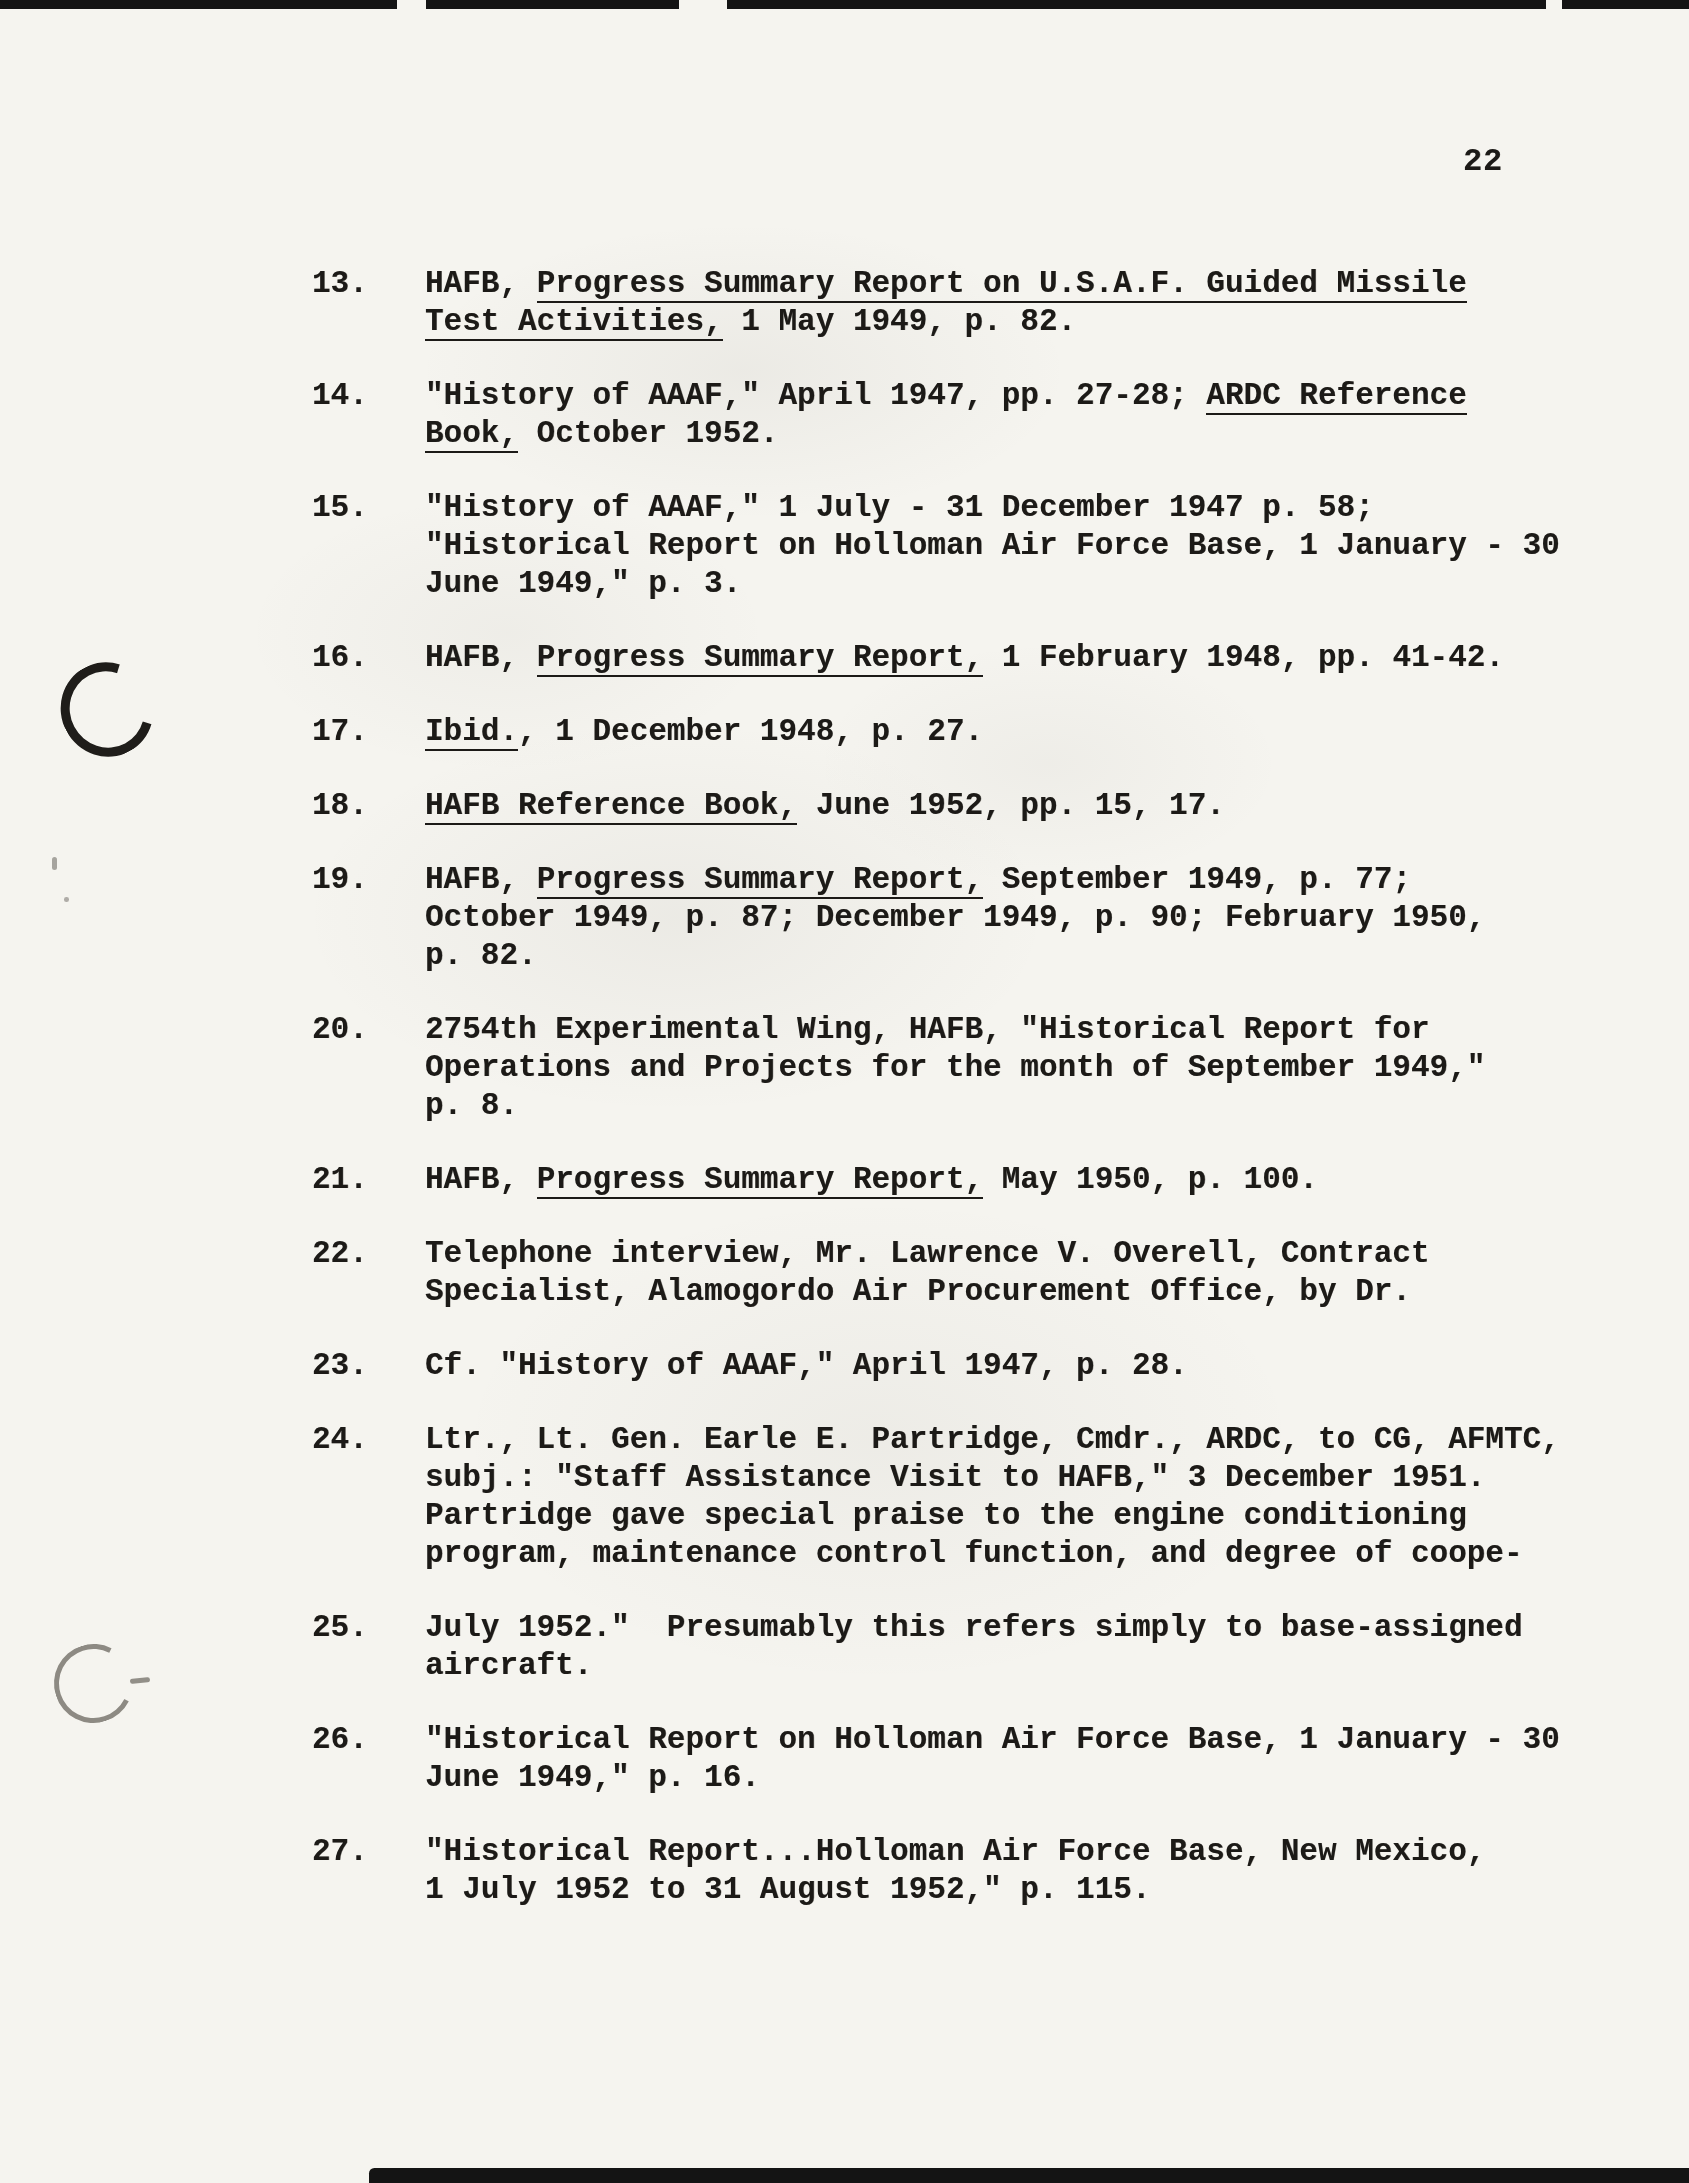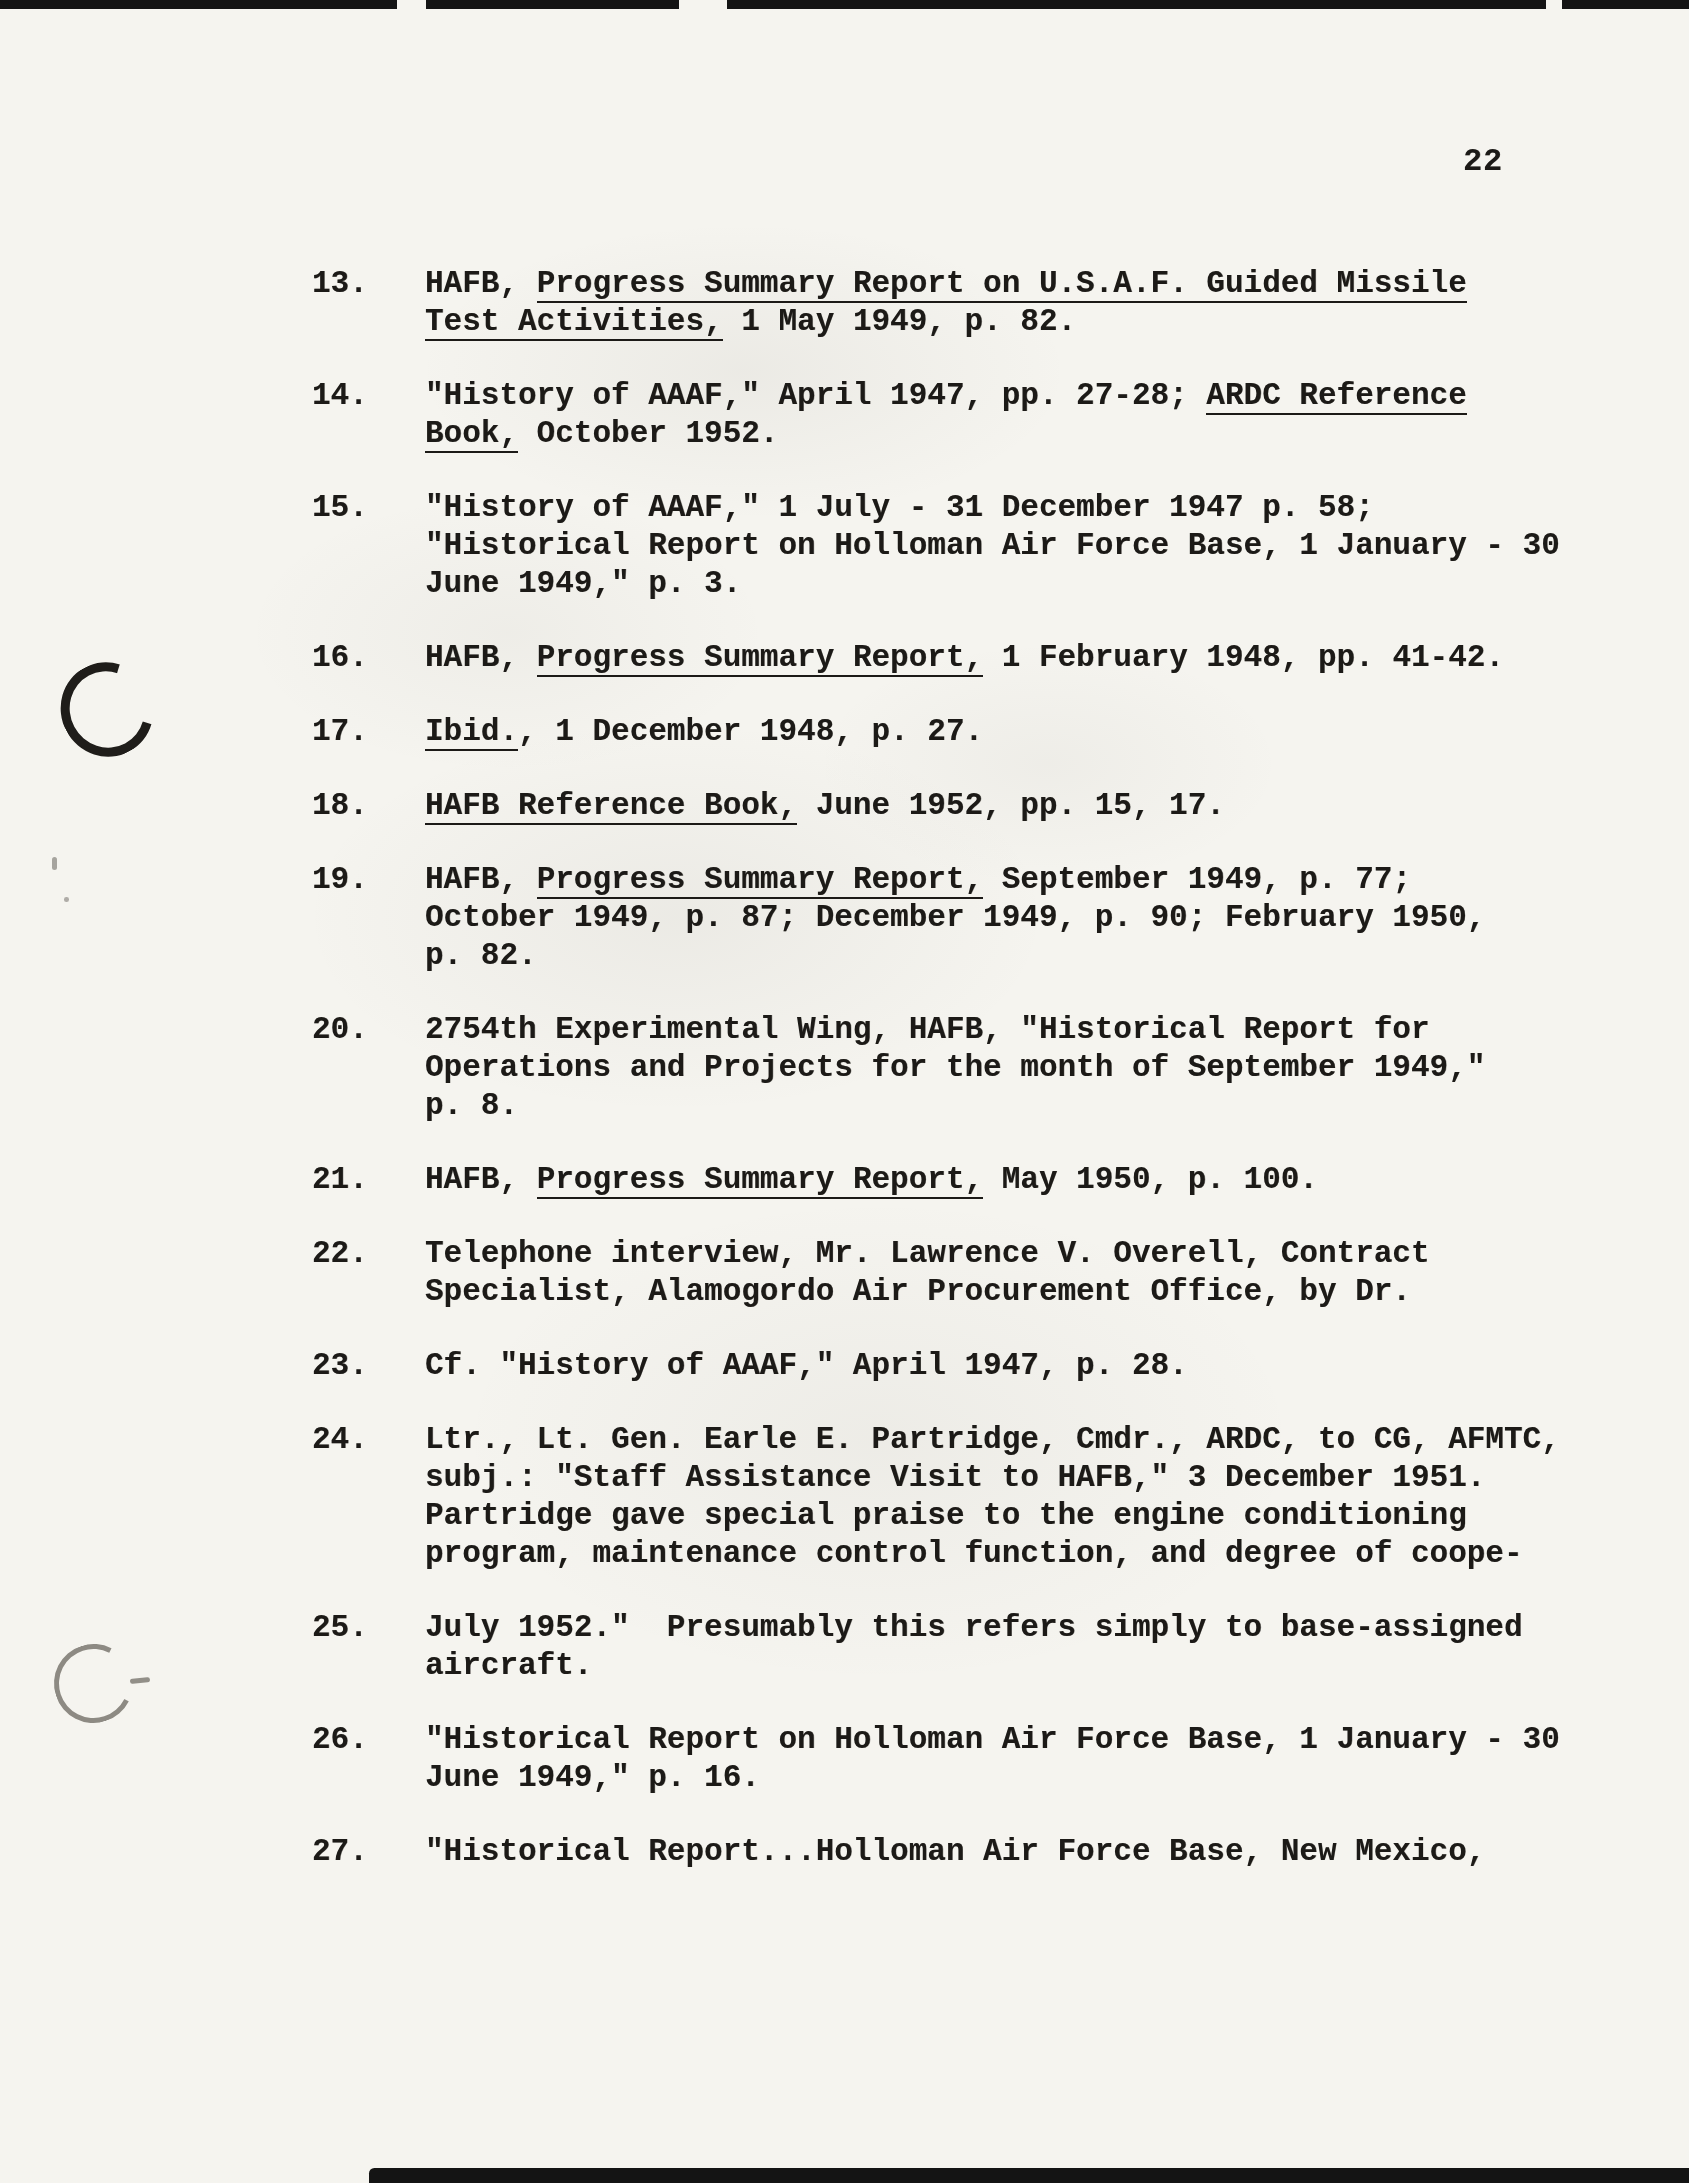--- a/index.html
+++ b/index.html
@@ -241,18 +241,19 @@
       <div class="fn-num">26.</div>
       <div class="fn-body">
           <div class="fn-line"><span>"Historical Report on Holloman Air Force Base, 1 January - 30</span></div>
           <div class="fn-line"><span>June 1949," p. 16.</span></div>
         </div>
     </div>
       <div class="fn">
       <div class="fn-num">27.</div>
       <div class="fn-body">
           <div class="fn-line"><span>"Historical Report...Holloman Air Force Base, New Mexico,</span></div>
+          <div class="fn-line"><span>1 July 1952 to 31 August 1952," p. 115.</span></div>
         </div>
     </div>
     </div>
 
 </div>
 
 
 </body></html>

